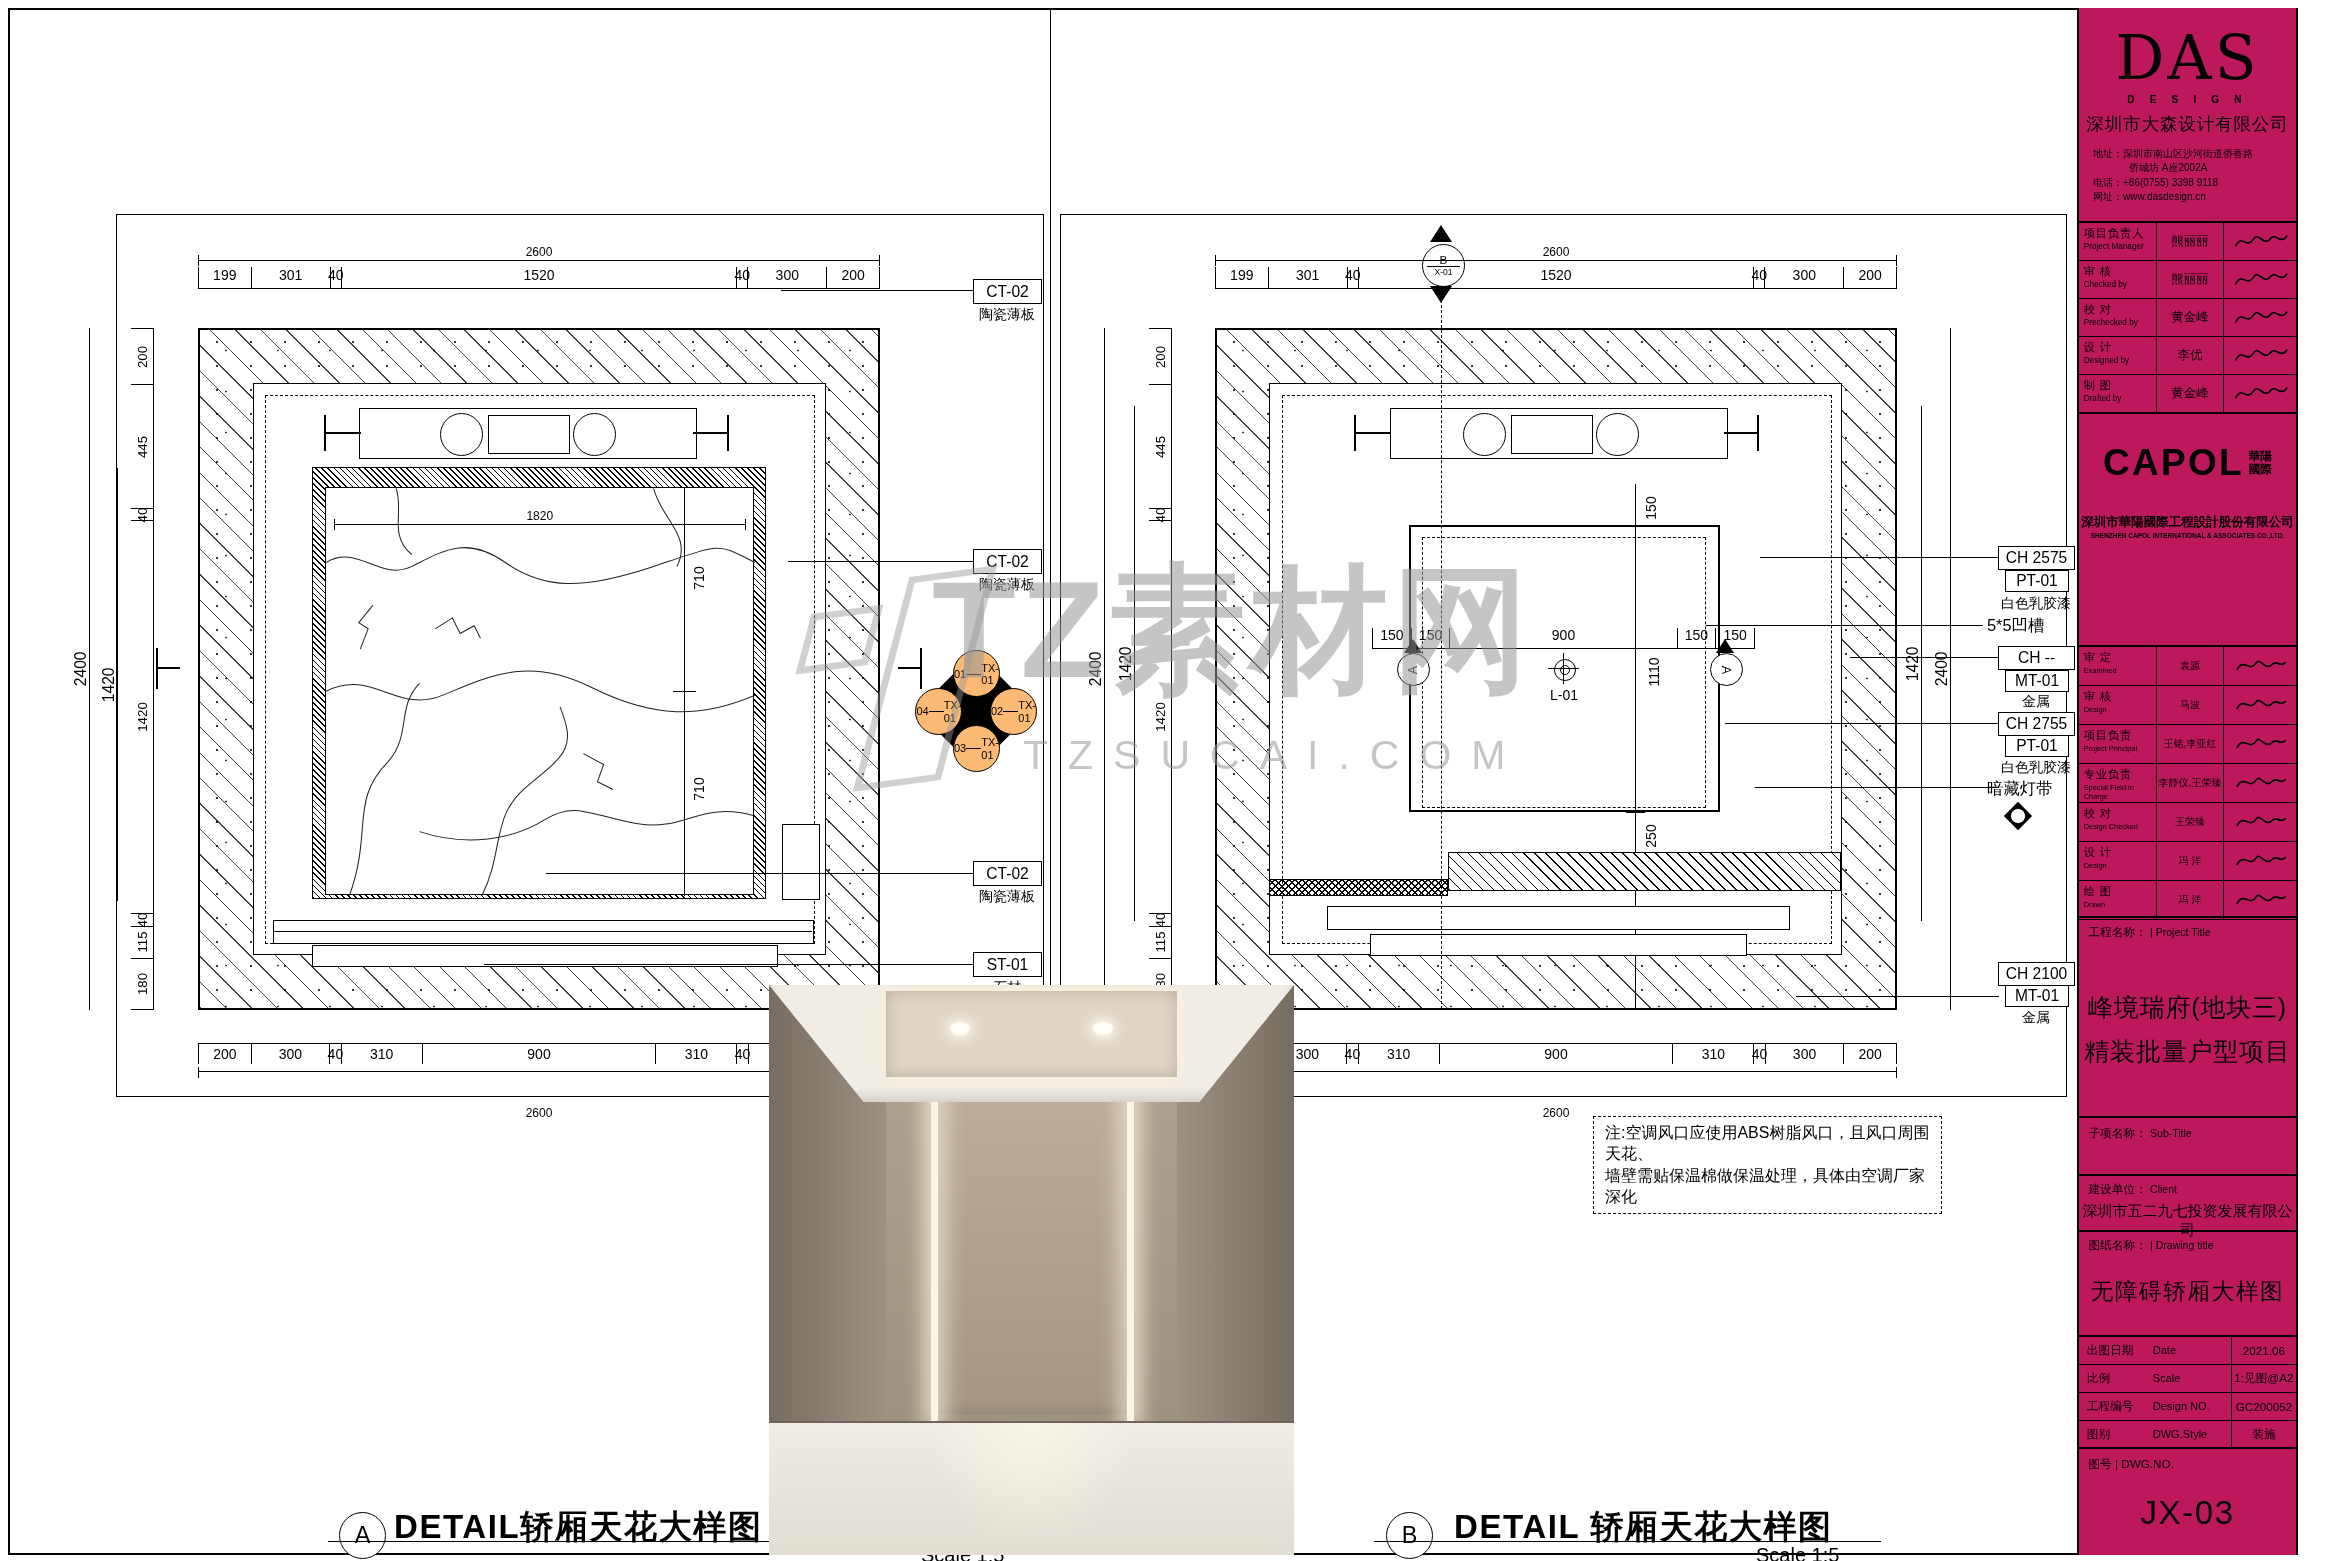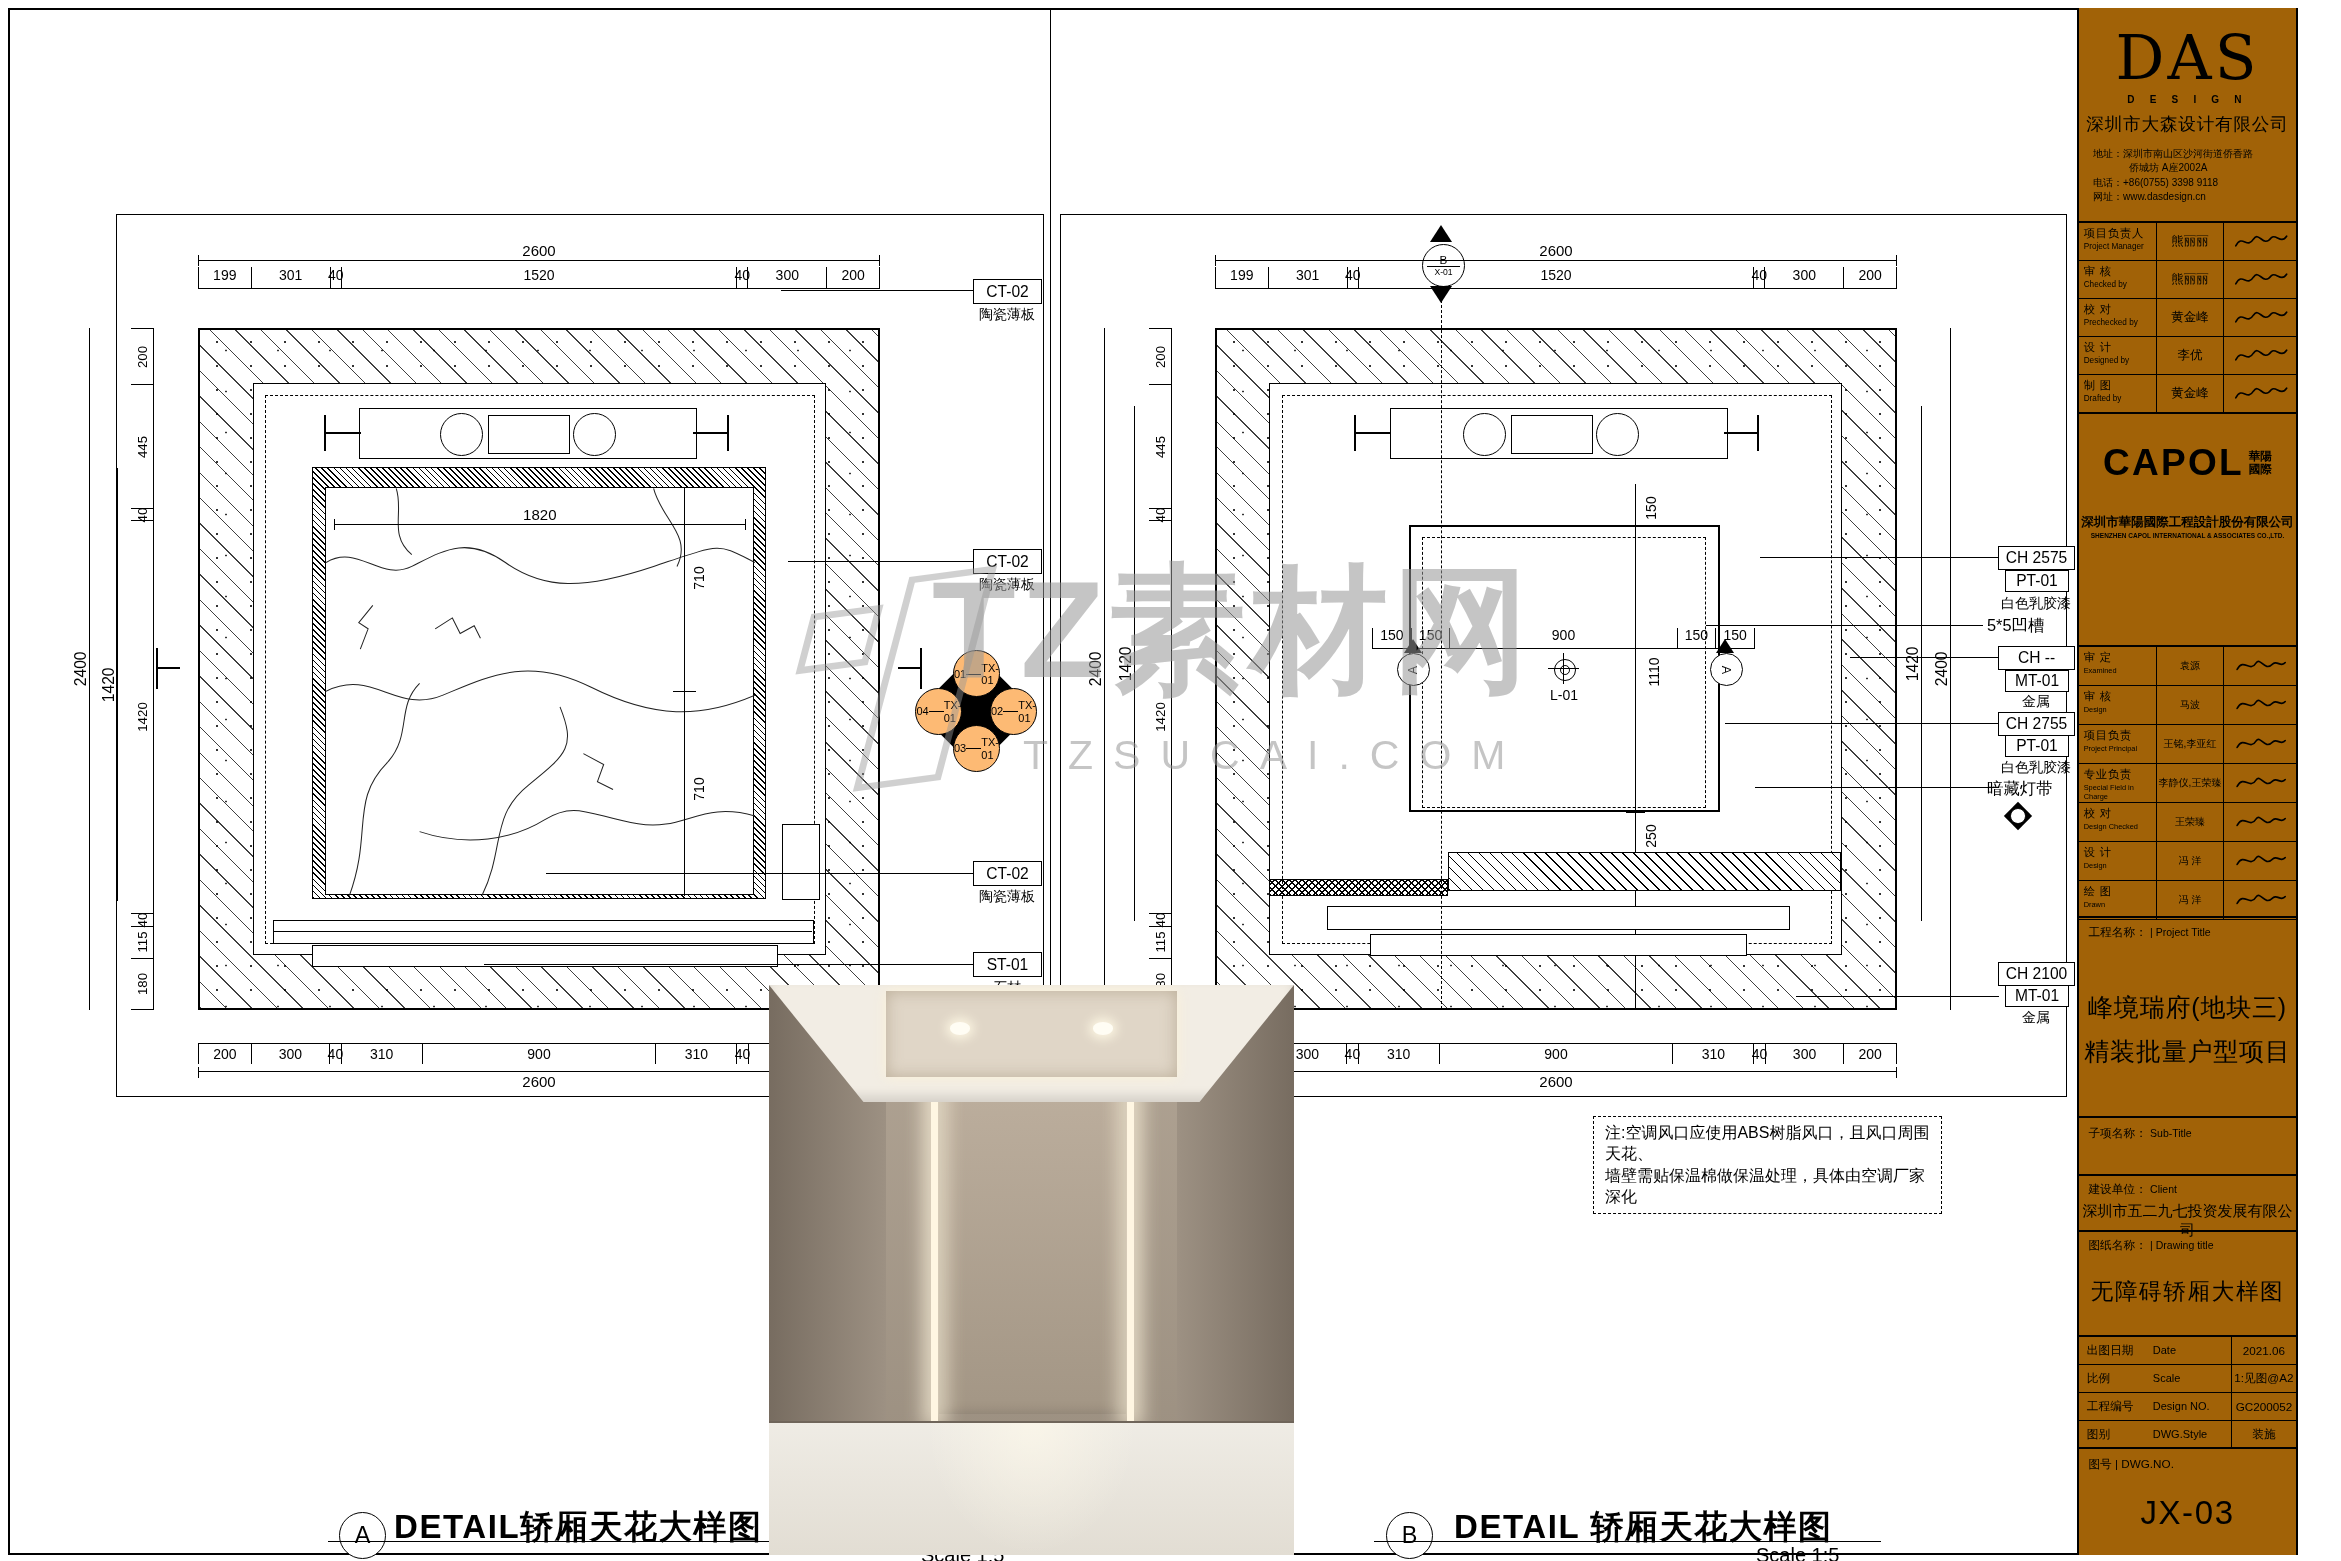--- a/index.html
+++ b/index.html
@@ -19,21 +19,21 @@
   .fineh{background:repeating-linear-gradient(45deg,#000 0 1.2px,#fff 1.2px 4.3px);}
   .medh{background:repeating-linear-gradient(45deg,#000 0 1.2px,transparent 1.2px 7.8px);}
   .denseh{background:
      repeating-linear-gradient(45deg,#000 0 1.4px,transparent 1.4px 4.7px),
      repeating-linear-gradient(-45deg,#000 0 1.4px,transparent 1.4px 4.7px);}
   .dashrect{position:absolute;border:1.2px dashed #000;}
   
   .dim1{position:absolute;display:flex;justify-content:center;}
   .dim1.t{border-bottom:0.9px solid #000;align-items:flex-end;}
   .dim1.b{border-top:0.9px solid #000;align-items:flex-start;}
-  .dim1 span{font-size:15px;line-height:1;padding:1.6px 0;background:transparent;}
+  .dim1 span{font-size:12px;line-height:1;padding:1.6px 0;background:transparent;margin-top:33px;}
   .dim1:before,.dim1:after{content:"";position:absolute;width:0.8px;height:11px;background:#000;}
   .dim1.t:before{left:0;bottom:-5.5px;} .dim1.t:after{right:0;bottom:-5.5px;}
   .dim1.b:before{left:0;top:-5.5px;} .dim1.b:after{right:0;top:-5.5px;}
   .dimv{position:absolute;display:flex;align-items:center;justify-content:center;border-right:0.9px solid #000;}
   .dimv span{transform:rotate(-90deg);font-size:15.6px;white-space:nowrap;line-height:1;}
   .chain{position:absolute;display:flex;}
   .chain.h{border-bottom:0.9px solid #000;}
   .chain.hb{border-top:0.9px solid #000;}
   .chain .dc{position:relative;height:100%;border-left:0.8px solid #000;}
   .chain.h .dc:last-child,.chain.hb .dc:last-child{border-right:0.8px solid #000;}
@@ -50,21 +50,21 @@
   
   .fdiamond{position:absolute;width:117px;height:117px;}
   .fdiamond .dmd{position:absolute;inset:17px;background:#000;transform:rotate(45deg);}
   .fcirc{position:absolute;width:45px;height:45px;border-radius:50%;background:#fdba74;border:1.2px solid #000;
          display:flex;flex-direction:row;align-items:center;justify-content:center;font-size:11px;line-height:1.1;}
   .fcirc .sep{width:80%;height:0.8px;background:#000;margin:0.8px 0;}
   
   .seccirc{position:absolute;border:1.2px solid #000;border-radius:50%;background:#fff;display:flex;flex-direction:column;align-items:center;justify-content:center;}
   .tri{position:absolute;width:0;height:0;}
   
-  #tb{position:absolute;left:2077px;top:7.8px;width:217px;height:1547px;border-left:2px solid #000;border-right:2px solid #000;background:#a16207;}
+  #tb{position:absolute;left:2077px;top:7.8px;width:217px;height:1547px;border-left:2px solid #000;border-right:2px solid #000;background:#be185d;}
   .tbblk{position:absolute;left:0;width:100%;border-bottom:2px solid #000;box-sizing:border-box;}
   .sigrow{display:flex;height:38px;border-bottom:0.8px solid #000;box-sizing:border-box;}
   .sigrow .c1{width:78px;border-right:0.8px solid #000;padding:3.1px 3.1px 0 4.7px;box-sizing:border-box;}
   .sigrow .c1 .cn{font-size:11.3px;letter-spacing:0.8px;}
   .sigrow .c1 .en{font-size:8.2px;margin-top:1.6px;}
   .sigrow .c2{width:66px;border-right:0.8px solid #000;display:flex;align-items:center;justify-content:center;font-size:12.5px;}
   .sigrow .c3{flex:1;display:flex;align-items:center;justify-content:center;}
   .metarow{display:flex;height:28px;border-bottom:0.8px solid #000;box-sizing:border-box;align-items:center;}
   .metarow .mcn{width:66px;padding-left:7.8px;font-size:11.7px;}
   .metarow .men{width:78px;font-size:11px;border:none;}

